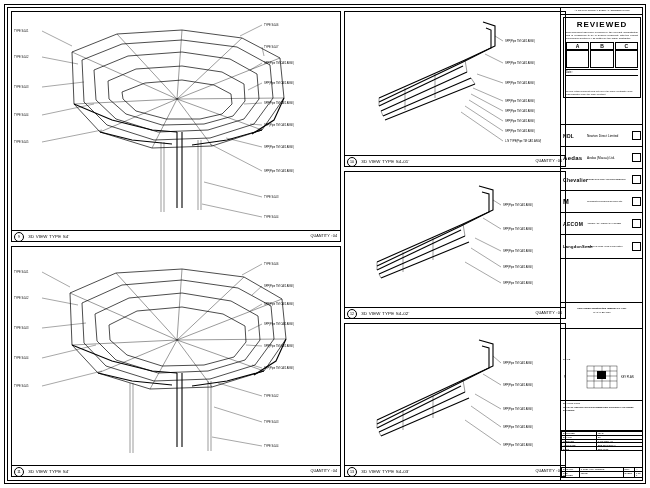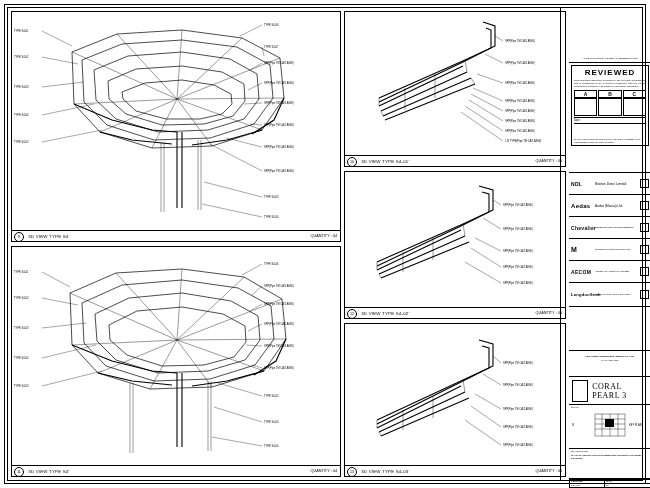--- a/index.html
+++ b/index.html
@@ -30,21 +30,21 @@
   
   svg{display:block;}
   .ln{stroke:#000;fill:none;stroke-width:.7;}
   .ln2{stroke:#000;fill:none;stroke-width:1.1;}
   .lnt{stroke:#000;fill:none;stroke-width:.4;}
   .lead{stroke:#000;fill:none;stroke-width:.35;}
   .txt2{font-family:"Liberation Sans",sans-serif;font-size:2.6px;fill:#000;}
 
   
   #tb{position:absolute;right:7px;top:7px;width:83px;height:474px;border-left:1px solid #000;box-sizing:border-box;}
-  .tbbox{position:absolute;left:8px;width:100%;box-sizing:border-box;border-bottom:1px solid #000;margin-top:48px;}
+  .tbbox{position:absolute;left:0;width:100%;box-sizing:border-box;border-bottom:1px solid #000;}
   .reviewed{
     border:1px solid #000;margin:2px;padding:2px;box-sizing:border-box;
   }
   .reviewed h1{margin:0;font-size:8px;text-align:center;letter-spacing:1px;font-weight:bold;}
   .reviewed p{margin:2px 0 0 0;font-size:2.5px;line-height:1.25;text-align:justify;}
   .abcrow{display:flex;margin-top:2px;}
   .abccell{flex:1;border:.7px solid #000;text-align:center;font-size:5px;font-weight:bold;margin-right:1px;}
   .abccell:last-child{margin-right:0;}
   .abcbox{height:16px;border:.7px solid #000;margin-right:1px;flex:1;}
   .abcbox:last-child{margin-right:0;}
@@ -437,26 +437,20 @@
       </div>
     </div>
 
     <div class="tbbox" style="top:252px;height:44px;"></div>
 
     <div class="tbbox" style="top:296px;height:26px;">
       <div class="tiny ctr b" style="padding-top:5px;">Hsin Chong Construction (Macau) CO. LTD.</div>
       <div class="tiny2 ctr">MACAU BRANCH</div>
     </div>
 
-    <div class="tbbox" style="top:322px;height:28px;">
-      <div style="display:flex;align-items:center;height:100%;">
-        <div style="width:16px;height:20px;margin-left:3px;border:.6px solid #000;"></div>
-        <div class="coral" style="padding-left:4px;">CORAL PEARL 3</div>
-      </div>
-    </div>
 
     <div class="tbbox" style="top:350px;height:44px;">
       <div class="tiny2" style="padding:1px 2px;">SCALE</div>
       <svg width="83" height="32" viewBox="0 0 83 32">
         <rect x="26" y="4" width="30" height="22" class="lnt" fill="none"></rect>
         <g class="lnt">
           <path d="M26 9 L56 9"></path>
             <path d="M26 14 L56 14"></path>
             <path d="M26 19 L56 19"></path>
           <path d="M33 4 L33 26"></path>

